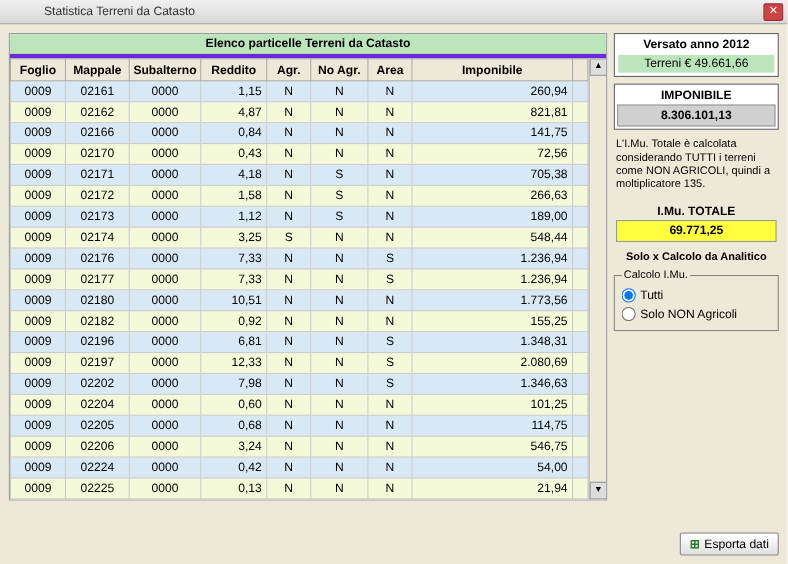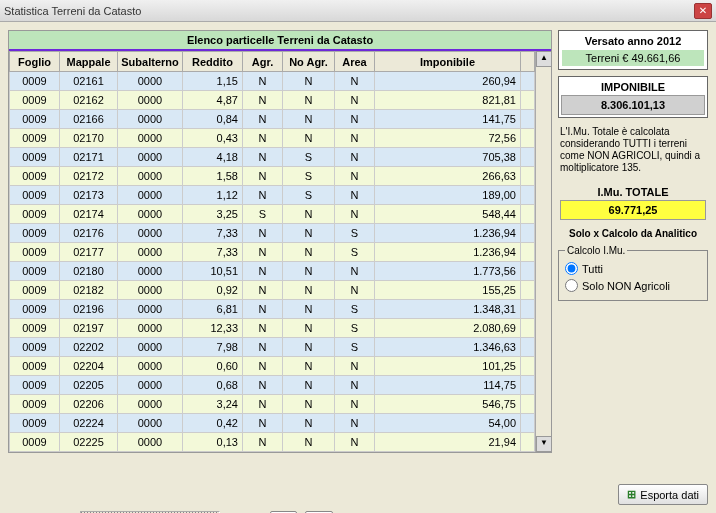--- a/index.html
+++ b/index.html
@@ -1,22 +1,22 @@
 <!DOCTYPE html>
 <html><head>
 <meta charset="utf-8">
 <style>
 * { box-sizing: border-box; margin: 0; padding: 0; font-family: Tahoma, Arial, sans-serif; font-size: 11px; }
 body { background: #ece9d8; width: 716px; height: 513px; overflow: hidden; }
 .titlebar { background: linear-gradient(#f0f0f0,#d8d8d8); height: 22px; display: flex; align-items: center; padding: 0 4px; border-bottom: 1px solid #aaa; }
-.titlebar .title { flex: 1; color: #333; }
+.titlebar .title { flex: 1; color: #333; margin-left: 36px; }
 .titlebar .close { width: 18px; height: 16px; background: #c44; color: #fff; text-align: center; line-height: 14px; border: 1px solid #933; border-radius: 2px; font-size: 10px; cursor: pointer; }
 .content { display: flex; padding: 8px; gap: 6px; height: 491px; }
 .left { flex: 1; display: flex; flex-direction: column; border: 1px solid #999; background: #fff; }
-.list-title { background: #bde5bb; text-align: center; font-weight: bold; padding: 3px; border-bottom: 2px solid #6d28d9; }
+.list-title { background: #bde5bb; text-align: center; font-weight: bold; padding: 3px; border-bottom: 4px solid #6d28d9; }
 .grid-wrap { flex: 1; overflow: hidden; position: relative; display: flex; }
 table { border-collapse: collapse; width: 100%; table-layout: fixed; }
 th { background: #ece9d8; border: 1px solid #aaa; padding: 3px 2px; font-weight: bold; text-align: center; height: 20px; }
 td { border: 1px solid #ccc; padding: 2px 4px; height: 19px; text-align: center; }
 td.num { text-align: right; padding-left: 24px; }
 tr.even td { background: #d9e8f5; }
 tr.odd td { background: #f3f9d9; }
 .scroll-col { width: 16px; background: #ece9d8; border-left: 1px solid #aaa; position: relative; }
 .scroll-up, .scroll-down { position: absolute; left: 0; width: 16px; height: 16px; background: #ddd; border: 1px solid #999; text-align: center; line-height: 12px; font-size: 8px; cursor: pointer; }
 .scroll-up { top: 0; } .scroll-down { bottom: 0; }

